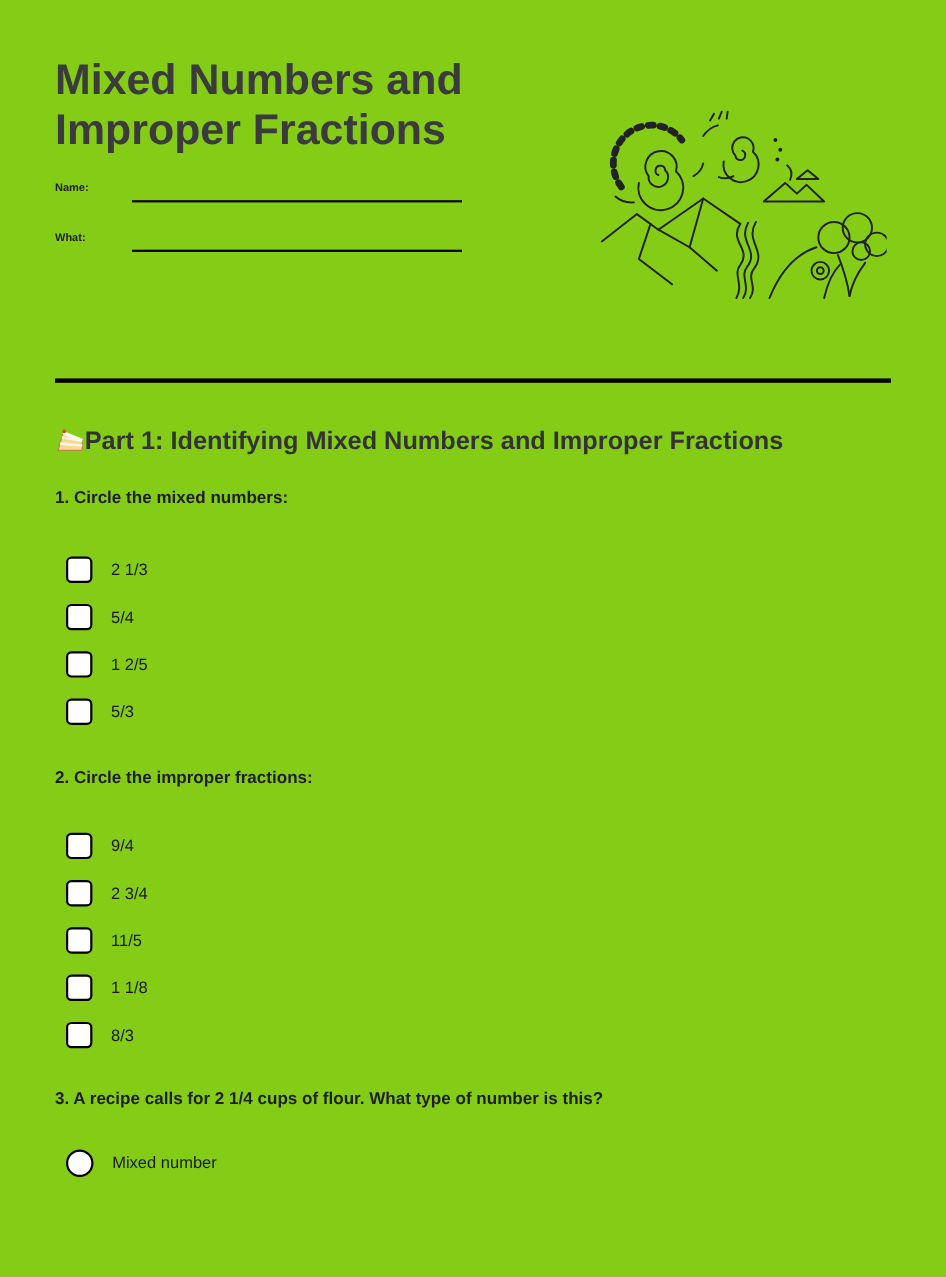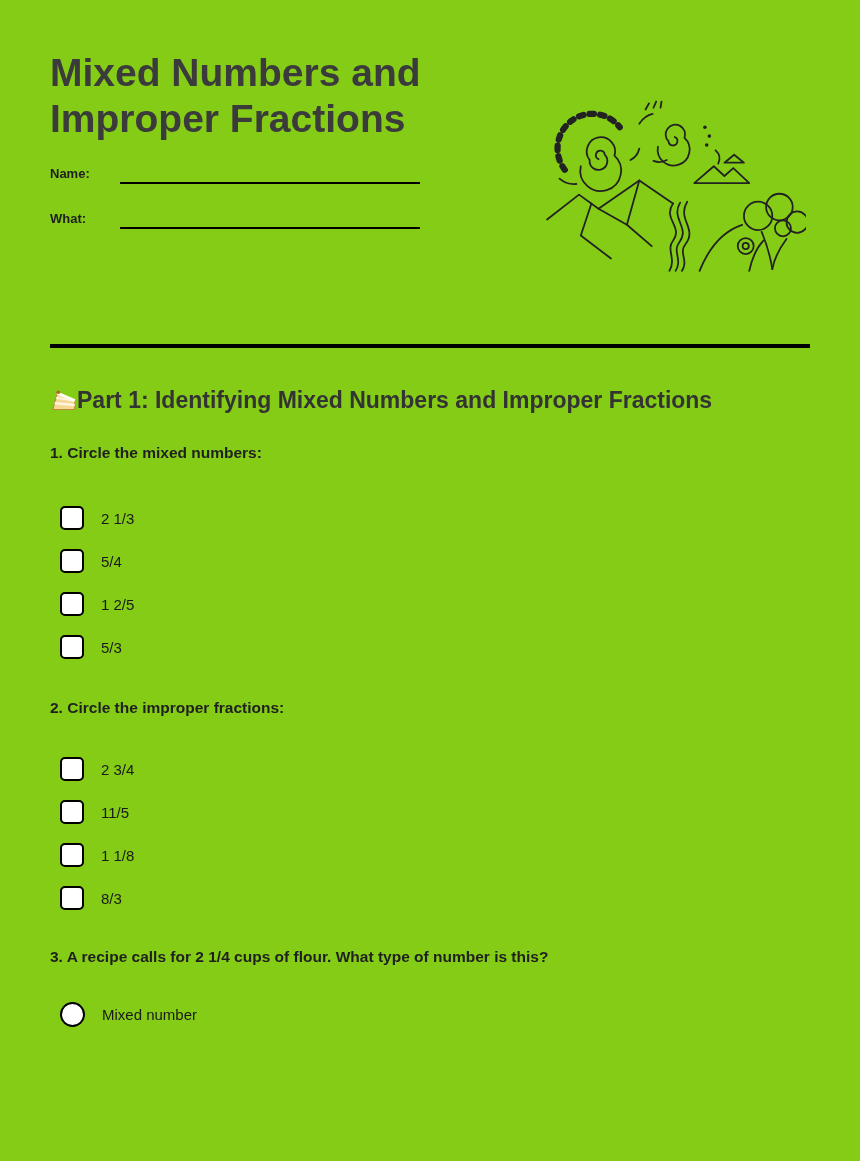--- a/index.html
+++ b/index.html
@@ -21,21 +21,21 @@
     font-size: 39px;
     line-height: 46px;
     font-weight: 700;
     color: #3b3b3b;
   }
 
   .fields { margin-top: 21px; }
   .field-row { display: flex; margin-bottom: 24px; }
   .field-label {
     width: 70px;
-    font-size: 13px;
+    font-size: 10px;
     font-weight: 700;
     color: #1f1f1f;
     padding-top: 3px;
   }
   .field-line {
     flex: 0 0 300px;
     height: 21px;
     border-bottom: 2px solid #000;
     font-size: 14px;
   }
@@ -208,20 +208,24 @@
       <div class="option">
         <span class="checkbox"></span>
         <span class="option-label">5/3</span>
       </div>
     </div>
 
     <h3 class="q-heading q2">2. Circle the improper fractions:</h3>
     <div class="options q2">
       <div class="option">
         <span class="checkbox"></span>
+        <span class="option-label">9/4</span>
+      </div>
+      <div class="option">
+        <span class="checkbox"></span>
         <span class="option-label">2 3/4</span>
       </div>
       <div class="option">
         <span class="checkbox"></span>
         <span class="option-label">11/5</span>
       </div>
       <div class="option">
         <span class="checkbox"></span>
         <span class="option-label">1 1/8</span>
       </div>

